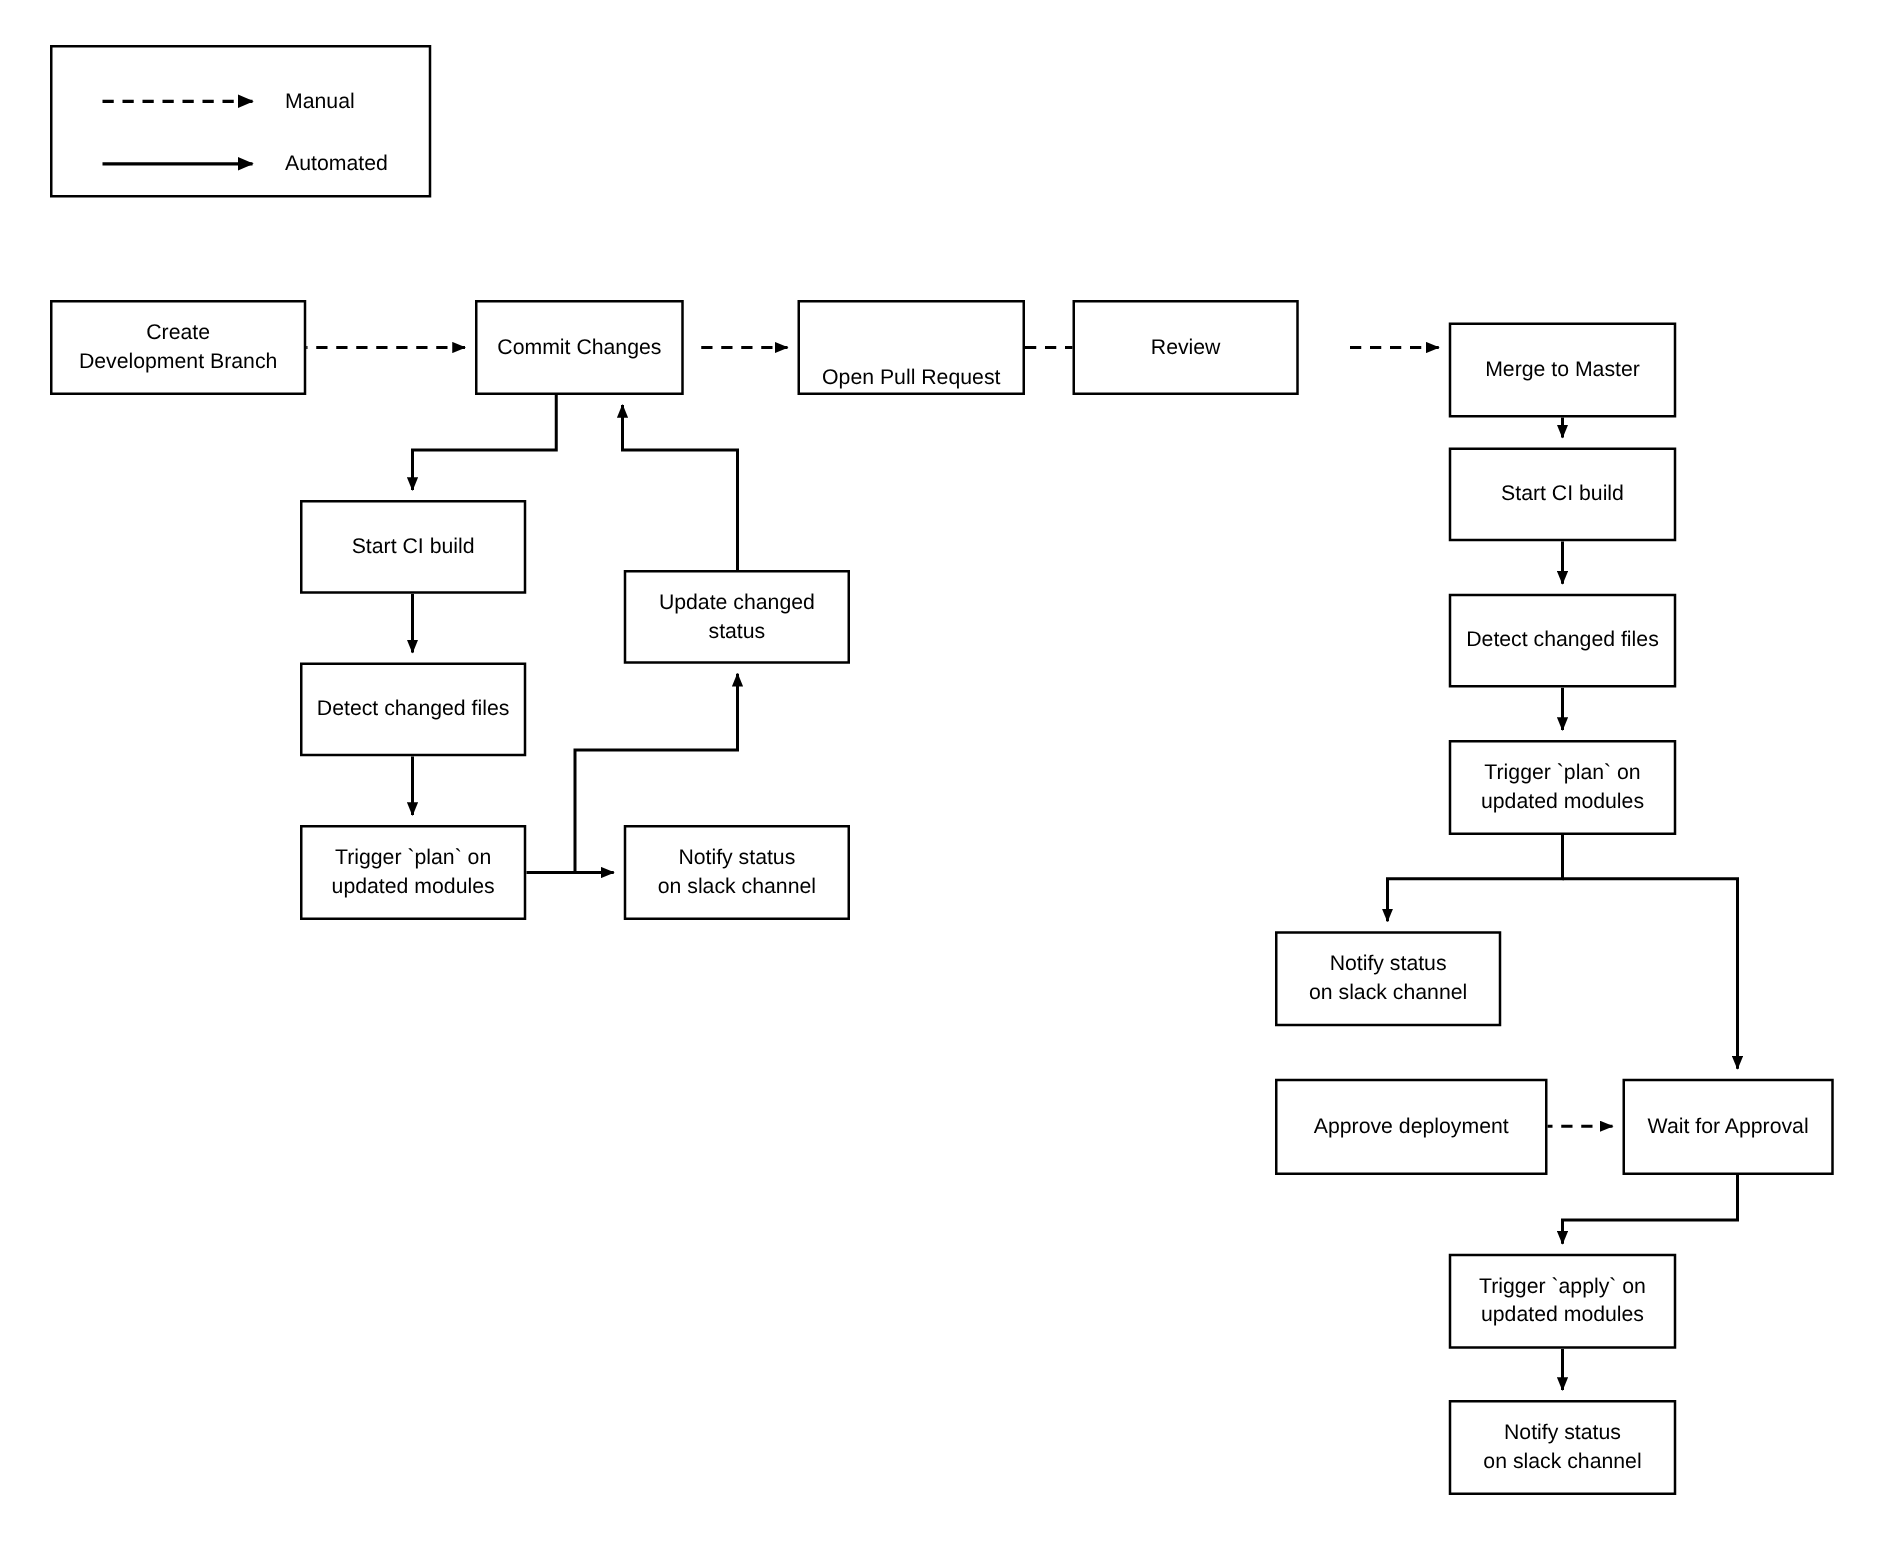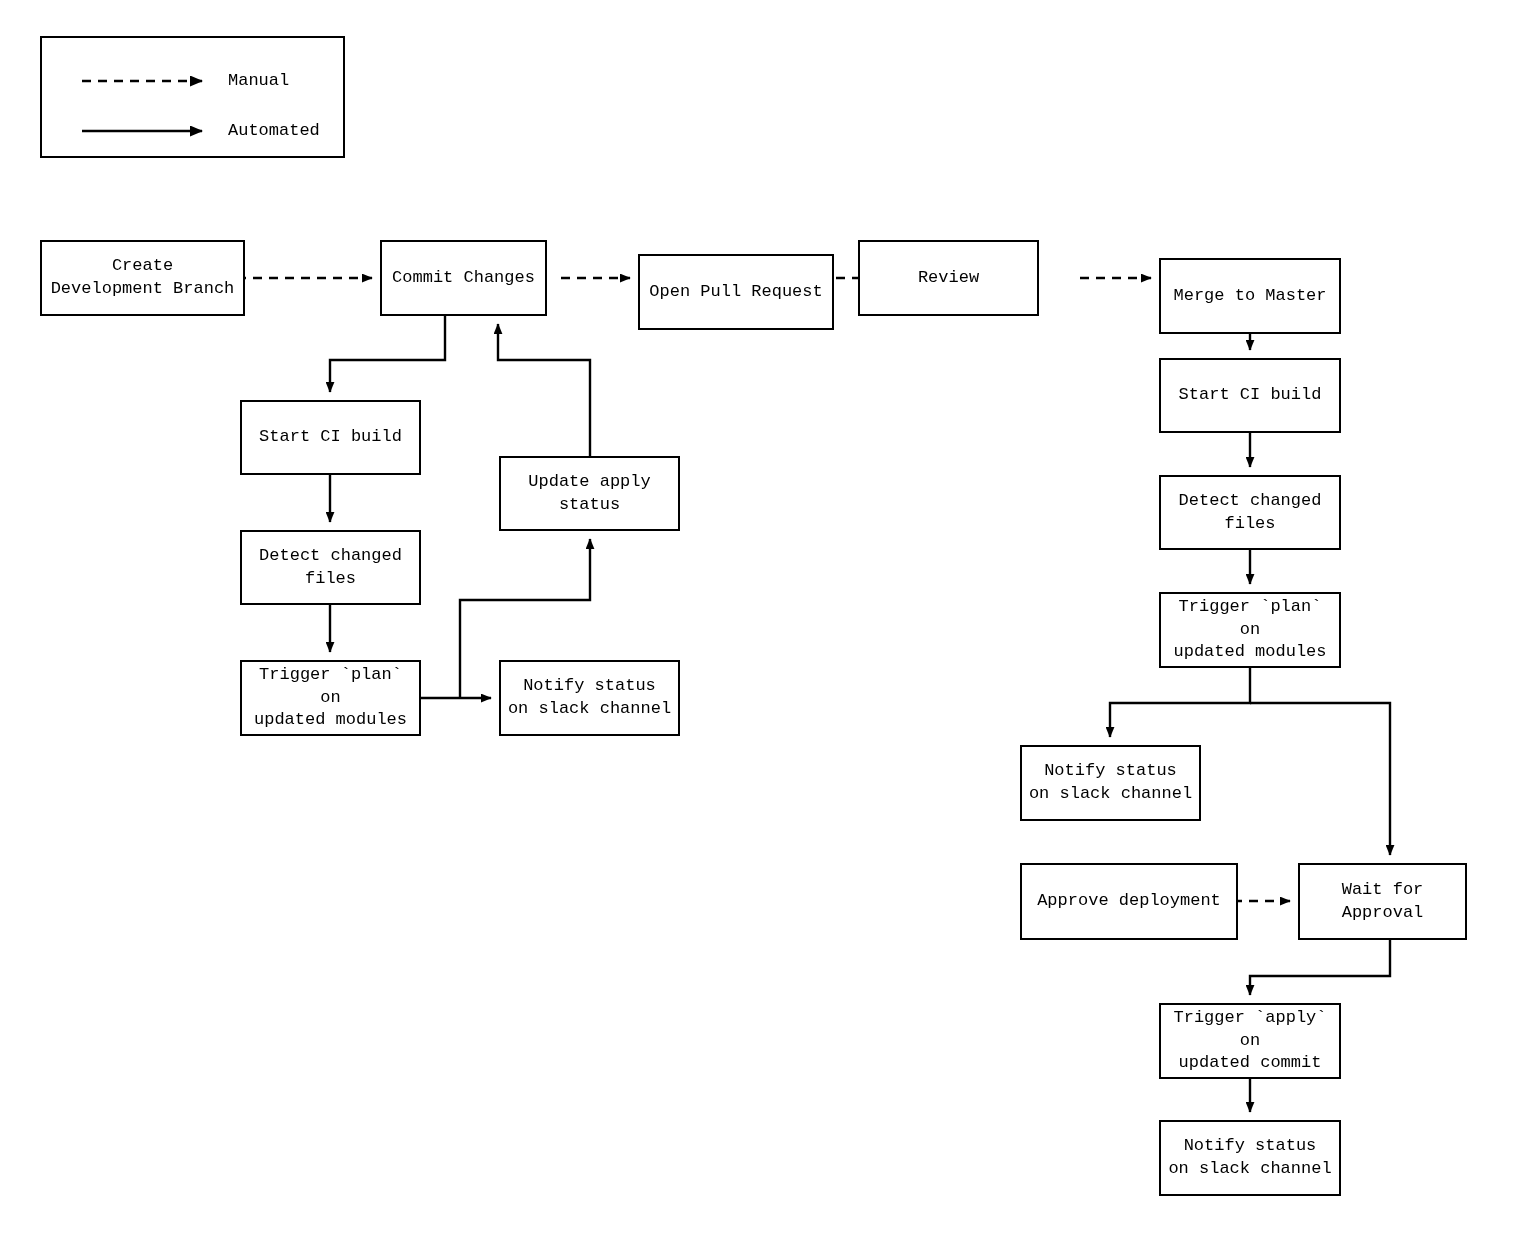--- a/index.html
+++ b/index.html
@@ -5,21 +5,21 @@
   html, body {
     margin: 0;
     padding: 0;
     background: #ffffff;
   }
   #canvas {
     position: relative;
     width: 1520px;
     height: 1235px;
     background: #ffffff;
-    font-family: Liberation Mono, monospace;
+    font-family: Liberation Sans, sans-serif;
   }
   #edges {
     position: absolute;
     left: 0;
     top: 0;
     width: 1520px;
     height: 1235px;
     pointer-events: none;
   }
   .node {
@@ -150,42 +150,42 @@
     </div>
   </div>
 
   <div class="node" style="left: 40px; top: 240px; width: 205px; height: 76px;">
     <span class="label">Create
 Development Branch</span>
   </div>
   <div class="node" style="left: 380px; top: 240px; width: 167px; height: 76px;">
     <span class="label">Commit Changes</span>
   </div>
-  <div class="node" style="left: 638px; top: 254px; width: 196px; height: 76px;">
+  <div class="node" style="left: 638px; top: 240px; width: 182px; height: 76px; align-items: flex-end;">
     <span class="label">Open Pull Request</span>
   </div>
   <div class="node" style="left: 858px; top: 240px; width: 181px; height: 76px;">
     <span class="label">Review</span>
   </div>
   <div class="node" style="left: 1159px; top: 258px; width: 182px; height: 76px;">
     <span class="label">Merge to Master</span>
   </div>
 
   <div class="node" style="left: 240px; top: 400px; width: 181px; height: 75px;">
     <span class="label">Start CI build</span>
   </div>
   <div class="node" style="left: 240px; top: 530px; width: 181px; height: 75px;">
     <span class="label">Detect changed files</span>
   </div>
   <div class="node" style="left: 240px; top: 660px; width: 181px; height: 76px;">
     <span class="label">Trigger `plan` on
 updated modules</span>
   </div>
   <div class="node" style="left: 499px; top: 456px; width: 181px; height: 75px;">
-    <span class="label">Update apply
+    <span class="label">Update changed
 status</span>
   </div>
   <div class="node" style="left: 499px; top: 660px; width: 181px; height: 76px;">
     <span class="label">Notify status
 on slack channel</span>
   </div>
 
   <div class="node" style="left: 1159px; top: 358px; width: 182px; height: 75px;">
     <span class="label">Start CI build</span>
   </div>
@@ -201,20 +201,20 @@
 on slack channel</span>
   </div>
   <div class="node" style="left: 1020px; top: 863px; width: 218px; height: 77px;">
     <span class="label">Approve deployment</span>
   </div>
   <div class="node" style="left: 1298px; top: 863px; width: 169px; height: 77px;">
     <span class="label">Wait for Approval</span>
   </div>
   <div class="node" style="left: 1159px; top: 1003px; width: 182px; height: 76px;">
     <span class="label">Trigger `apply` on
-updated commit</span>
+updated modules</span>
   </div>
   <div class="node" style="left: 1159px; top: 1120px; width: 182px; height: 76px;">
     <span class="label">Notify status
 on slack channel</span>
   </div>
 
 </div>
 
 </body></html>

